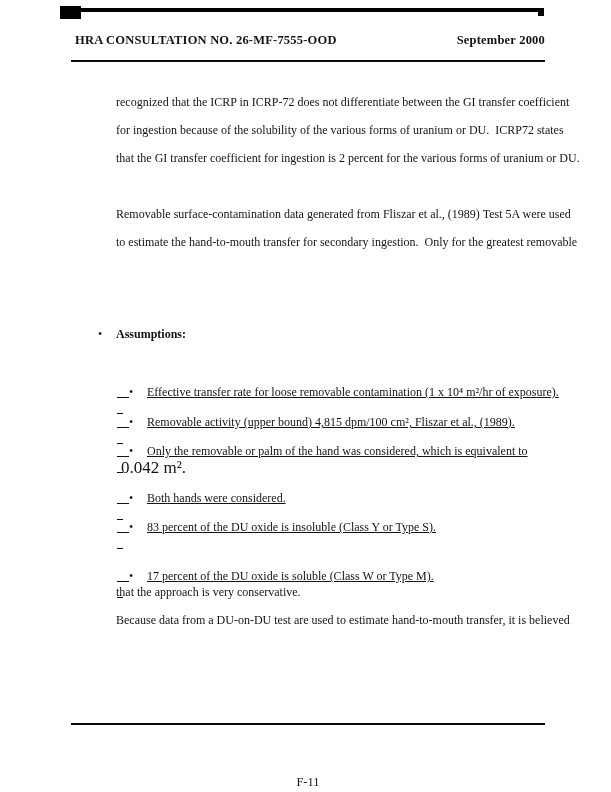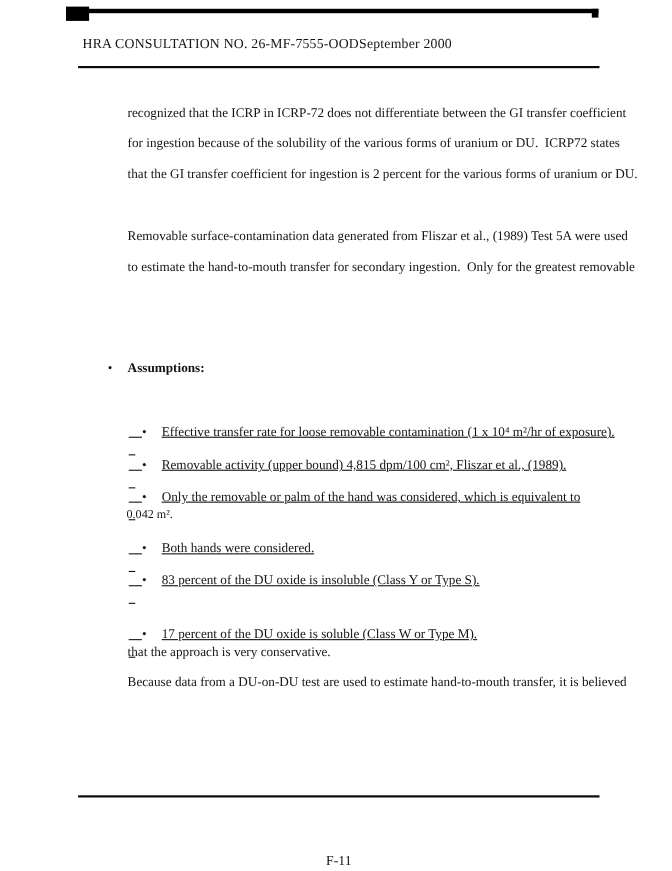--- a/index.html
+++ b/index.html
@@ -22,22 +22,22 @@
   .artifact-square { left: 60px; top: 6px; width: 21px; height: 13px; }
   .artifact-line   { left: 79px; top: 8px;  width: 465px; height: 4px; }
   .artifact-tick   { left: 538px; top: 8px; width: 6px; height: 8px; }
 
   .header {
     position: absolute;
     left: 75px;
     top: 33px;
     width: 470px;
     display: flex;
-    justify-content: flex-start;
-    font-weight: 400;
+    justify-content: space-between;
+    font-weight: 700;
     font-size: 12.5px;
     letter-spacing: 0.2px;
     white-space: pre;
   }
   .rule {
     position: absolute;
     background: #0a0a0a;
     height: 2px;
   }
   .header-rule { left: 71px; top: 60px; width: 474px; }
@@ -79,21 +79,21 @@
     white-space: pre;
     text-decoration: underline;
   }
   .item .bullet {
     display: inline-block;
     width: 18px;
   }
   .item-continuation {
     position: absolute;
     left: 104px;
-    font-size: 11px;
+    font-size: 17px;
     line-height: 16px;
     white-space: pre;
   }
 
   .footer-page-number {
     position: absolute;
     left: 71px;
     top: 775px;
     width: 474px;
     text-align: center;

